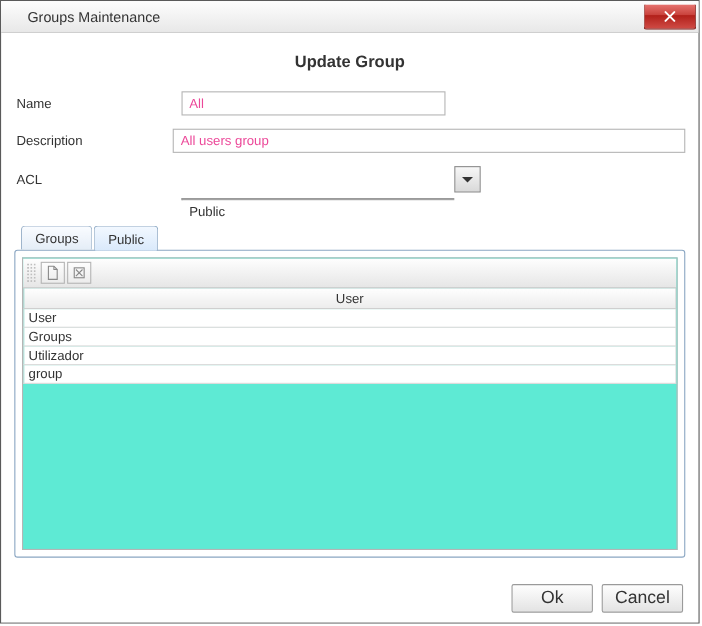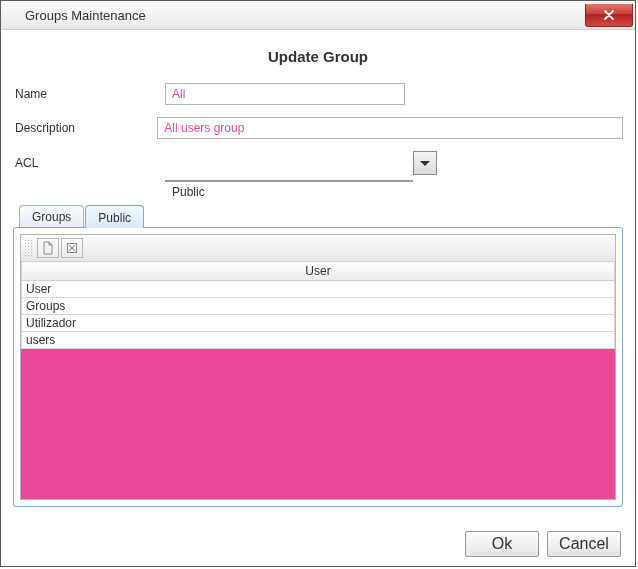--- a/index.html
+++ b/index.html
@@ -146,21 +146,21 @@
     border-radius: 3px;
     height: 280px;
     position: relative;
     background: #fff;
     box-sizing: border-box;
   }
   .inner-panel {
     position: absolute;
     left: 6px; right: 6px; top: 6px; bottom: 6px;
     border: 1px solid #b5b5b5;
-    background: #ec4899;
+    background: #5eead4;
     box-sizing: border-box;
     overflow: hidden;
   }
   .toolbar {
     height: 26px;
     background: linear-gradient(to bottom, #fefefe, #e6e6e6);
     border-bottom: 1px solid #cfcfcf;
     display: flex;
     align-items: center;
     padding-left: 3px;
@@ -297,21 +297,21 @@
                 <tr>
                     <td>User</td>
                   </tr>
                 <tr>
                     <td>Groups</td>
                   </tr>
                 <tr>
                     <td>Utilizador</td>
                   </tr>
                 <tr>
-                    <td>users</td>
+                    <td>group</td>
                   </tr>
               </tbody>
             </table>
           </div>
         </div>
       </div>
     </div>
 
     <div class="button-row">
       <div class="btn">Ok</div>

